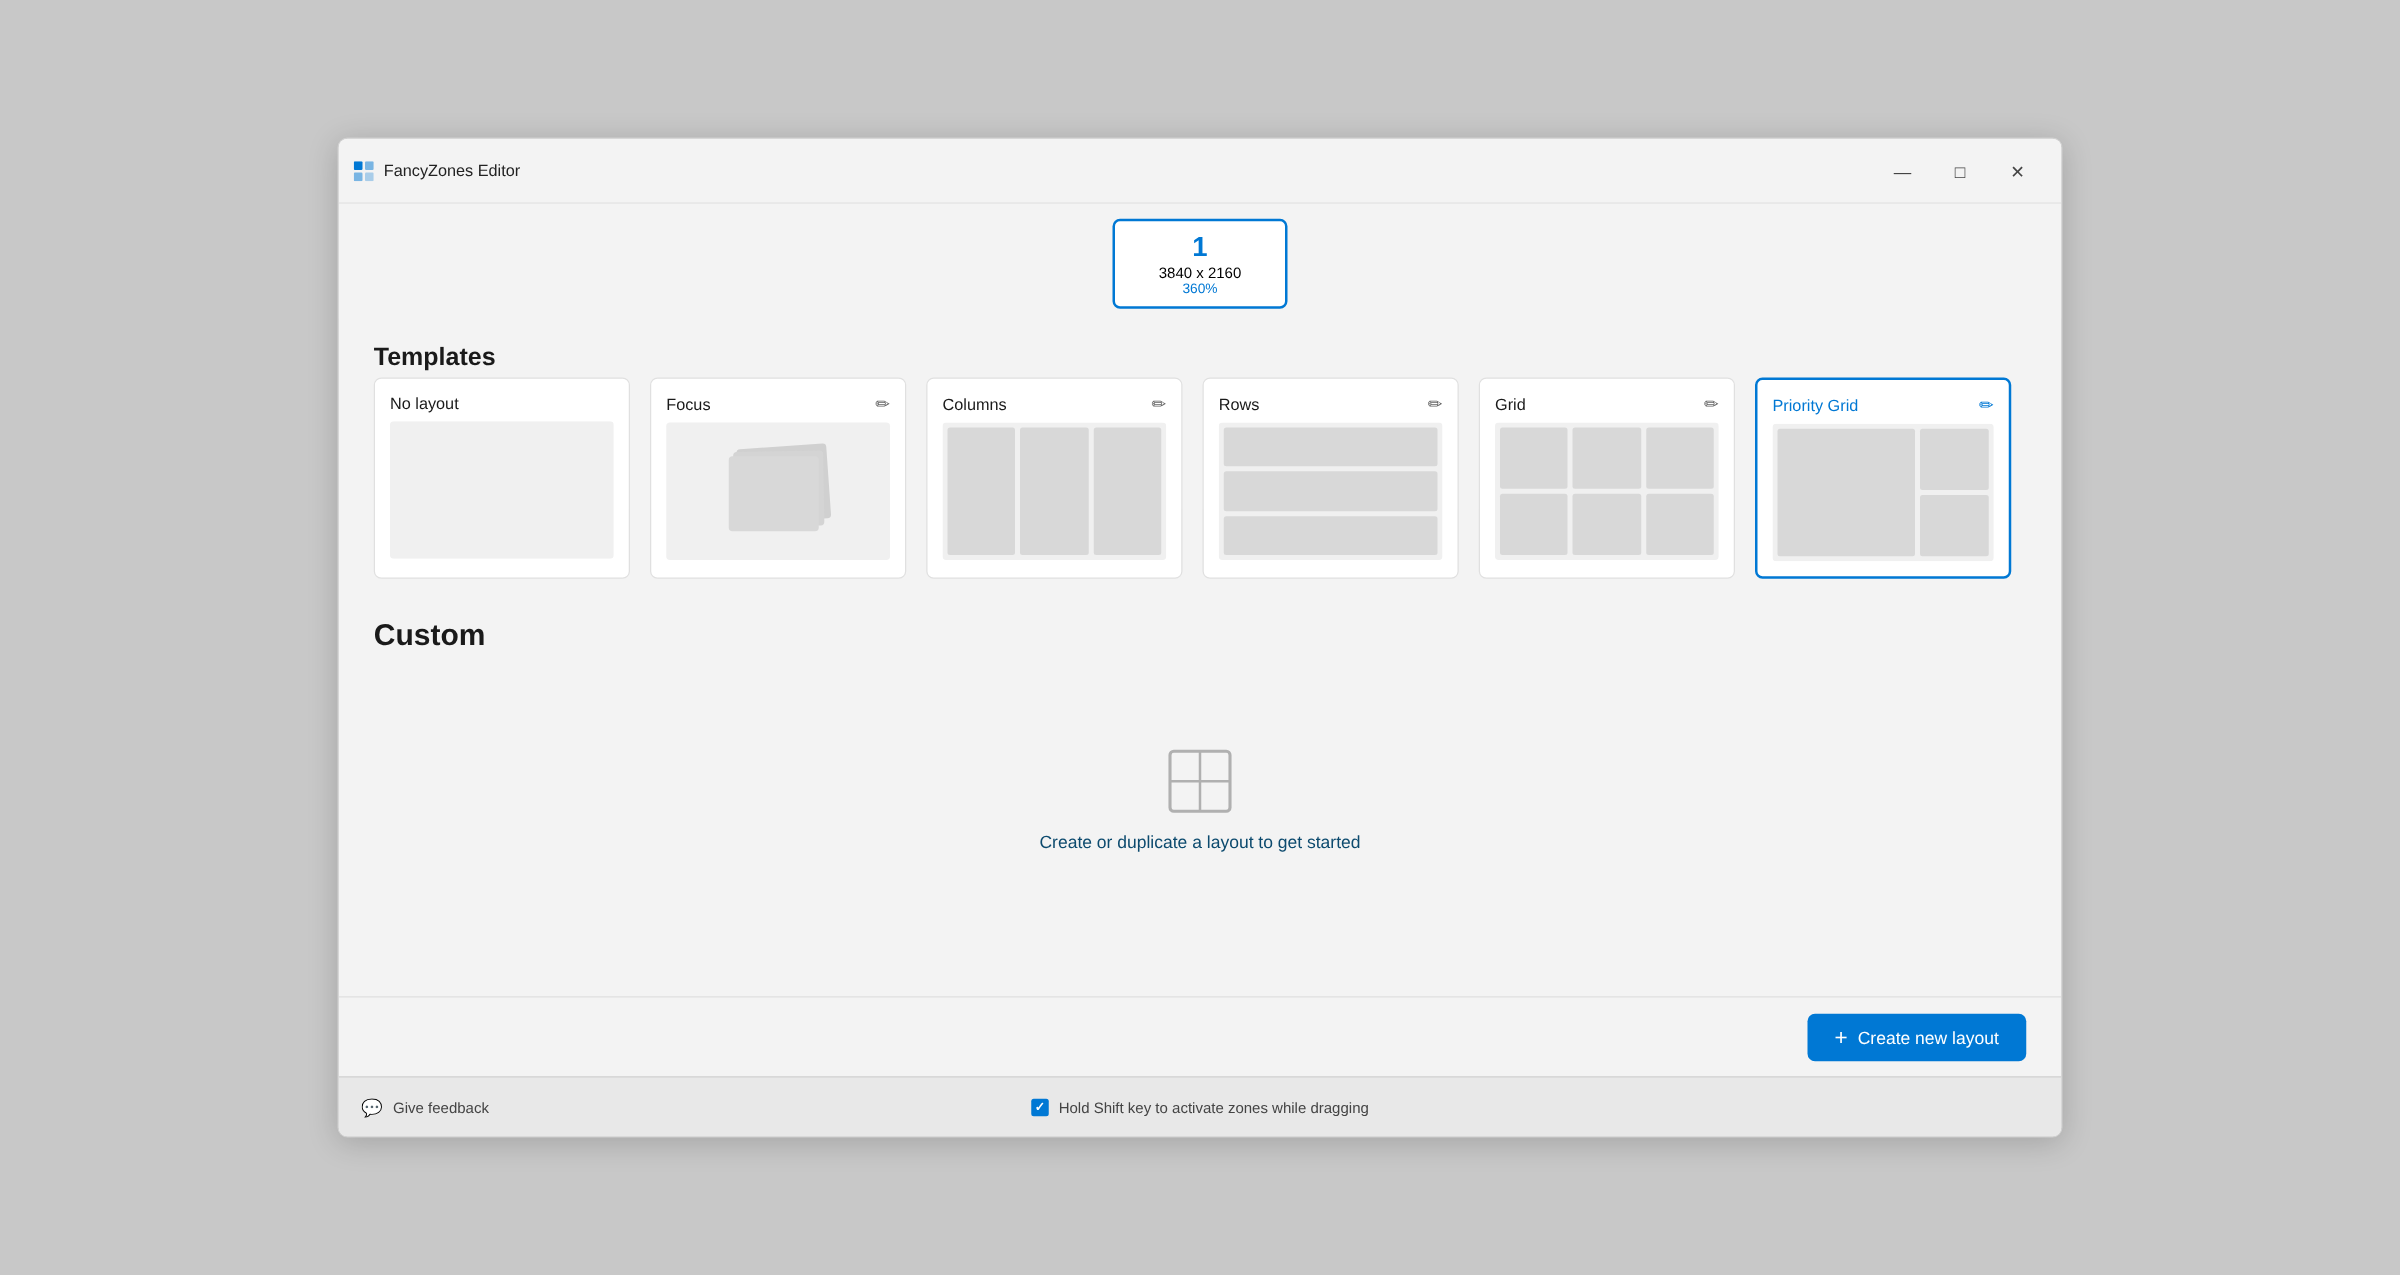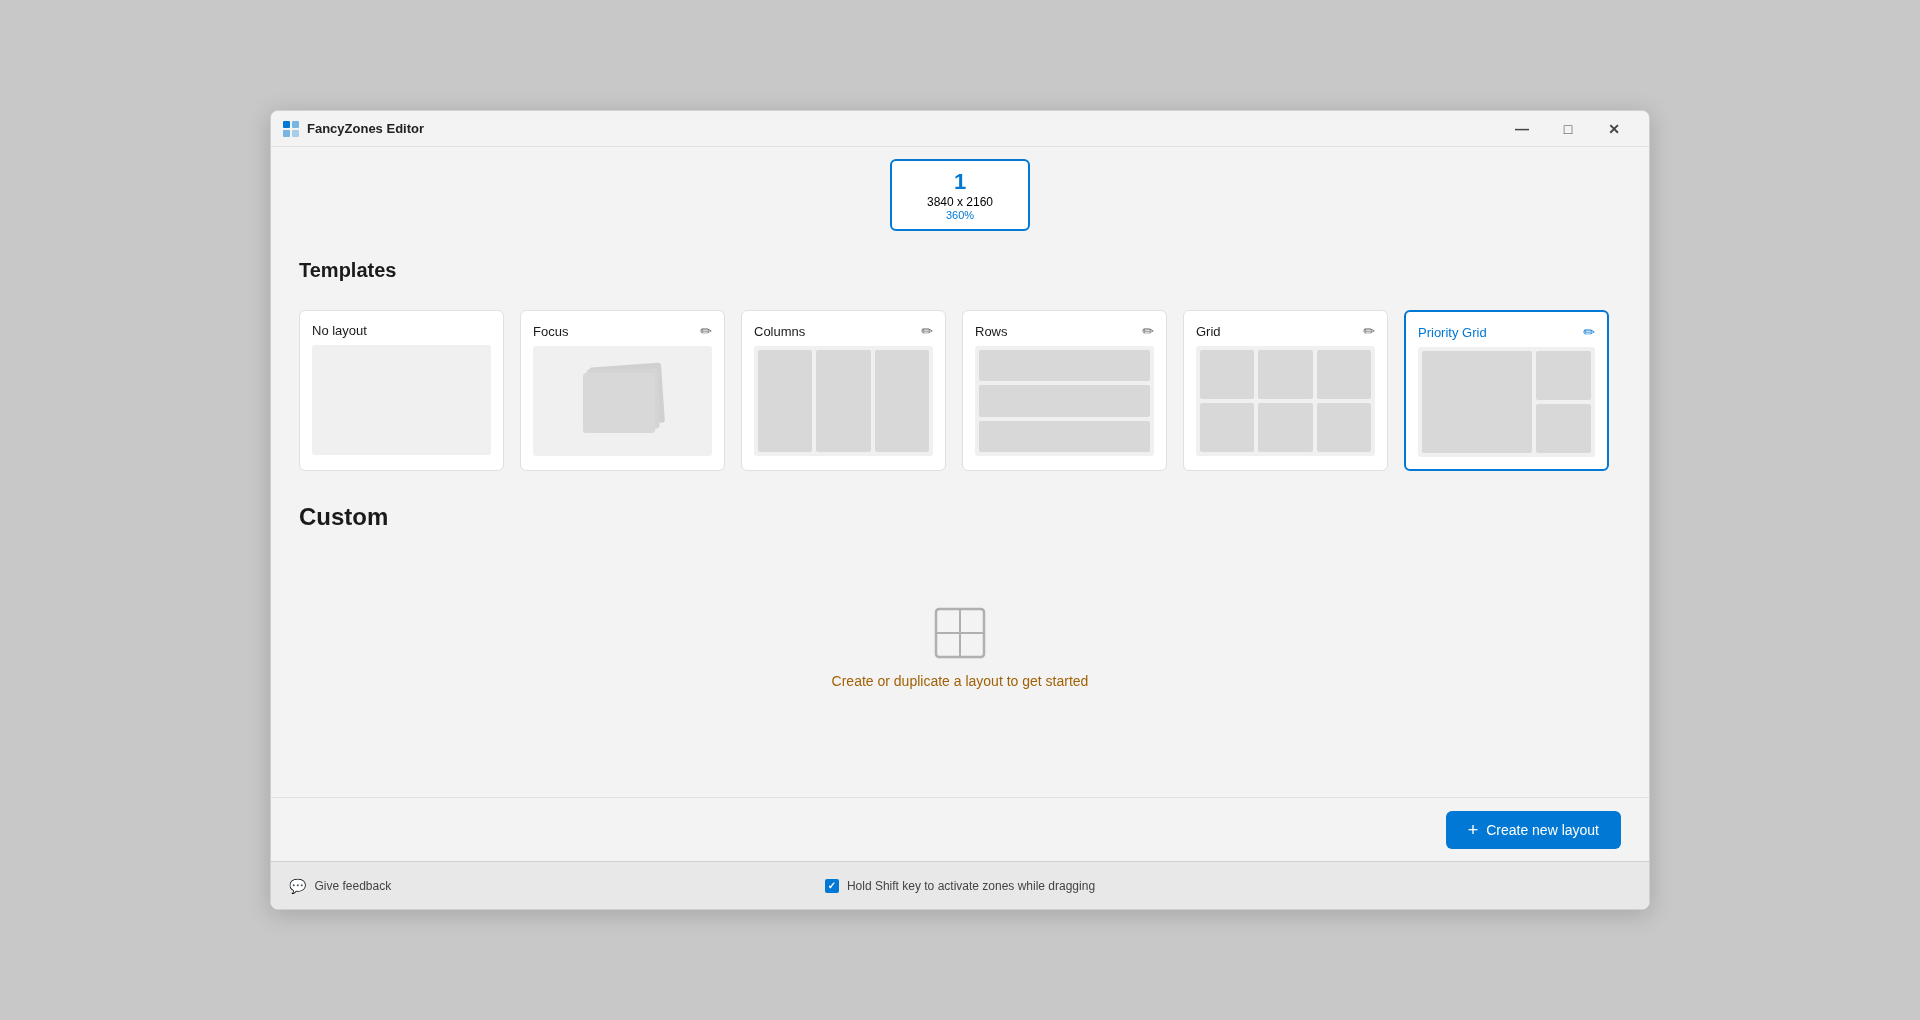--- a/index.html
+++ b/index.html
@@ -19,28 +19,27 @@
       background: #f3f3f3;
       border: 1px solid #d0d0d0;
       border-radius: 8px;
       box-shadow: 0 4px 24px rgba(0,0,0,0.18);
       display: flex;
       flex-direction: column;
       overflow: hidden;
       position: relative;
     }
     .titlebar {
-      height: 36px;
+      height: 52px;
       background: #f3f3f3;
       display: flex;
       align-items: center;
       padding: 0 12px;
       border-bottom: 1px solid #e0e0e0;
       flex-shrink: 0;
-      font-weight: bold;
     }
     .titlebar-icon {
       width: 16px;
       height: 16px;
       margin-right: 8px;
       flex-shrink: 0;
     }
     .titlebar-title {
       font-size: 13px;
       color: #222;
@@ -94,21 +93,21 @@
     .content {
       flex: 1;
       overflow-y: auto;
       padding: 20px 28px 80px 28px;
       position: relative;
     }
     .section-title {
       font-size: 20px;
       font-weight: 600;
       color: #1a1a1a;
-      margin-bottom: 28px;
+      margin-bottom: 4px;
     }
     .templates-grid {
       display: flex;
       gap: 16px;
       margin-bottom: 32px;
     }
     .template-card {
       background: #fff;
       border: 1.5px solid #e0e0e0;
       border-radius: 6px;
@@ -265,21 +264,21 @@
       padding: 60px 0 40px 0;
       color: #aaa;
     }
     .custom-empty-icon {
       width: 52px;
       height: 52px;
       margin-bottom: 14px;
     }
     .custom-empty-text {
       font-size: 14px;
-      color: #a16207;
+      color: #0c4a6e;
     }
 
     .bottom-bar {
       position: absolute;
       bottom: 0;
       left: 0;
       right: 0;
       height: 64px;
       background: #f3f3f3;
       border-top: 1px solid #e0e0e0;

